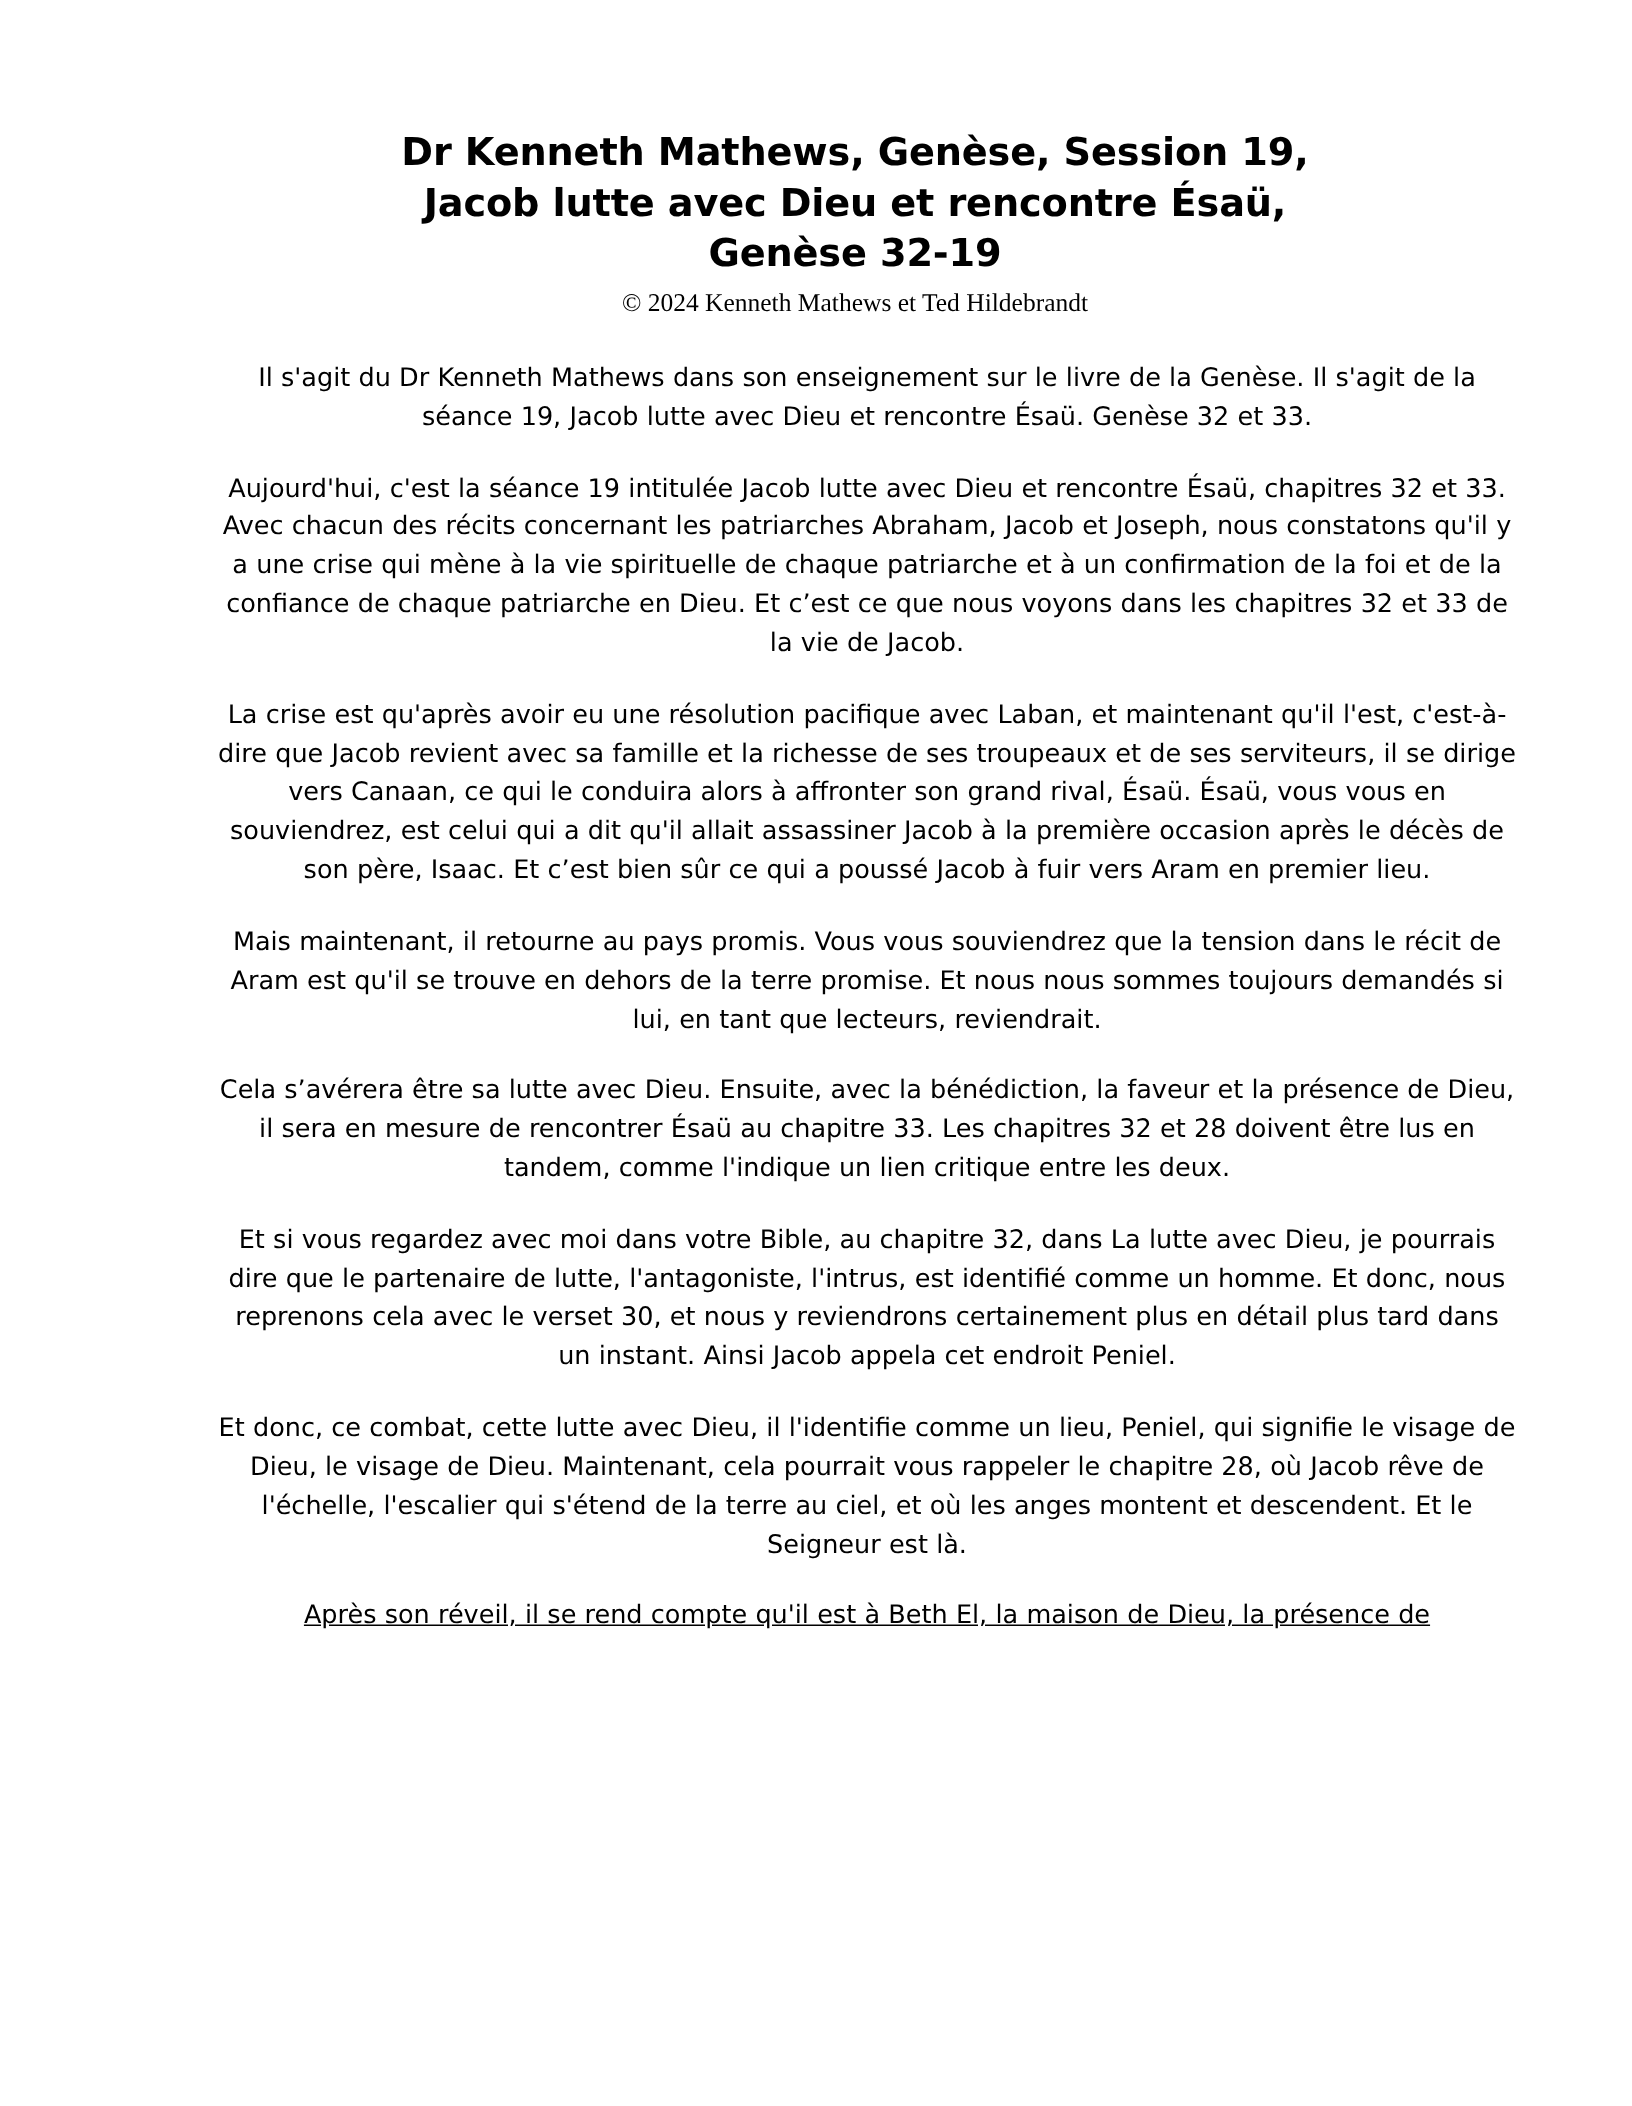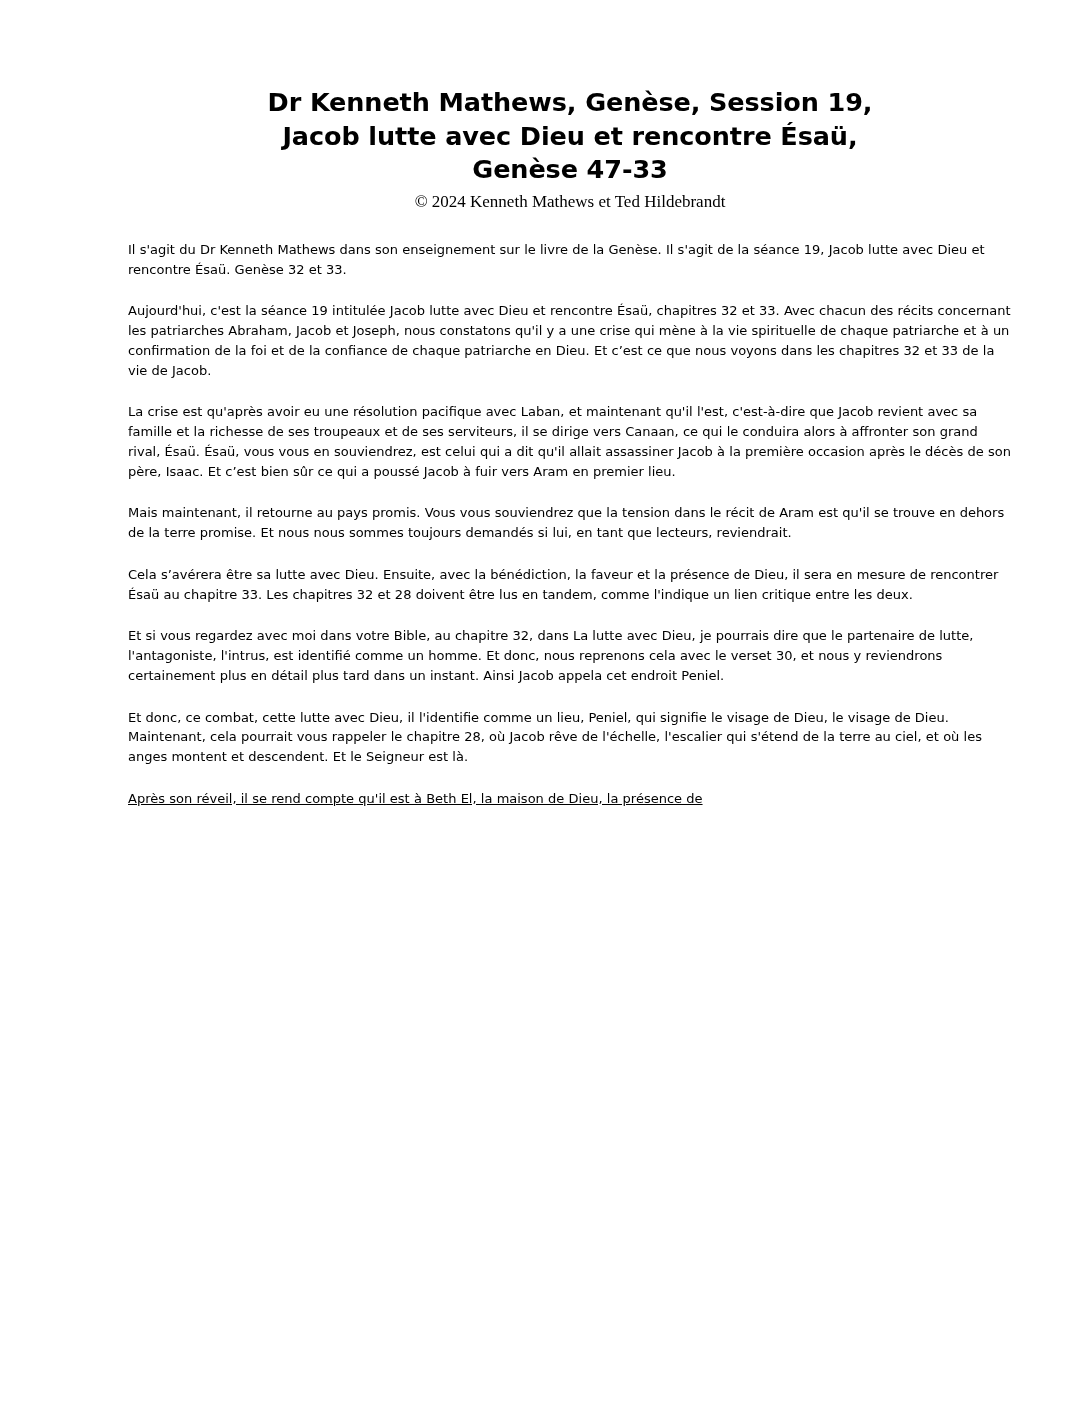--- a/index.html
+++ b/index.html
@@ -37,40 +37,40 @@
     font-family: "Liberation Serif", serif;
     font-size: 17px;
     line-height: 1.35;
     margin: 4px 0 0 0;
   }
   .body-text {
     margin-top: 26px;
   }
   .body-text p {
     font-family: "DejaVu Sans", sans-serif;
-    font-size: 13px;
+    font-size: 17px;
     line-height: 1.52;
-    margin: 0 0 22px 0;
-    text-align: left;
+    margin: 0 0 22px 16px;
+    text-align: center;
     word-spacing: 0.1px;
   }
   .body-text p:last-child {
     margin-bottom: 0;
     text-decoration: underline;
   }
 </style>
 </head>
 <body>
 
 <div class="page">
 
   <h1 class="doc-title">
     <span class="line">Dr Kenneth Mathews, Genèse, Session 19,</span>
     <span class="line">Jacob lutte avec Dieu et rencontre Ésaü,</span>
-    <span class="line">Genèse 47-33</span>
+    <span class="line">Genèse 32-19</span>
   </h1>
 
   <div class="copyright">© 2024 Kenneth Mathews et Ted Hildebrandt</div>
 
   <div class="body-text">
     <p>Il s'agit du Dr Kenneth Mathews dans son enseignement sur le livre de la Genèse. Il s'agit de la séance 19, Jacob lutte avec Dieu et rencontre Ésaü. Genèse 32 et 33.</p>
     <p>Aujourd'hui, c'est la séance 19 intitulée Jacob lutte avec Dieu et rencontre Ésaü, chapitres 32 et 33. Avec chacun des récits concernant les patriarches Abraham, Jacob et Joseph, nous constatons qu'il y a une crise qui mène à la vie spirituelle de chaque patriarche et à un confirmation de la foi et de la confiance de chaque patriarche en Dieu. Et c’est ce que nous voyons dans les chapitres 32 et 33 de la vie de Jacob.</p>
     <p>La crise est qu'après avoir eu une résolution pacifique avec Laban, et maintenant qu'il l'est, c'est-à-dire que Jacob revient avec sa famille et la richesse de ses troupeaux et de ses serviteurs, il se dirige vers Canaan, ce qui le conduira alors à affronter son grand rival, Ésaü. Ésaü, vous vous en souviendrez, est celui qui a dit qu'il allait assassiner Jacob à la première occasion après le décès de son père, Isaac. Et c’est bien sûr ce qui a poussé Jacob à fuir vers Aram en premier lieu.</p>
     <p>Mais maintenant, il retourne au pays promis. Vous vous souviendrez que la tension dans le récit de Aram est qu'il se trouve en dehors de la terre promise. Et nous nous sommes toujours demandés si lui, en tant que lecteurs, reviendrait.</p>
     <p>Cela s’avérera être sa lutte avec Dieu. Ensuite, avec la bénédiction, la faveur et la présence de Dieu, il sera en mesure de rencontrer Ésaü au chapitre 33. Les chapitres 32 et 28 doivent être lus en tandem, comme l'indique un lien critique entre les deux.</p>

